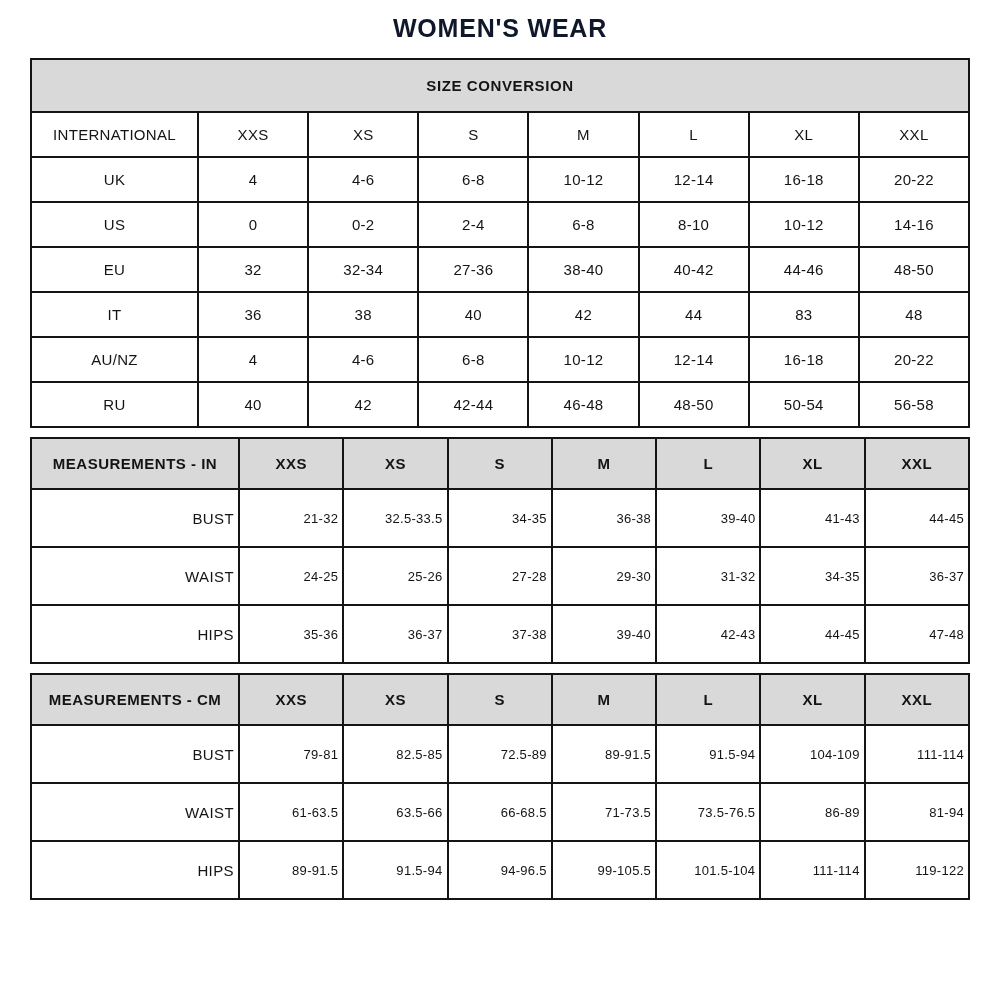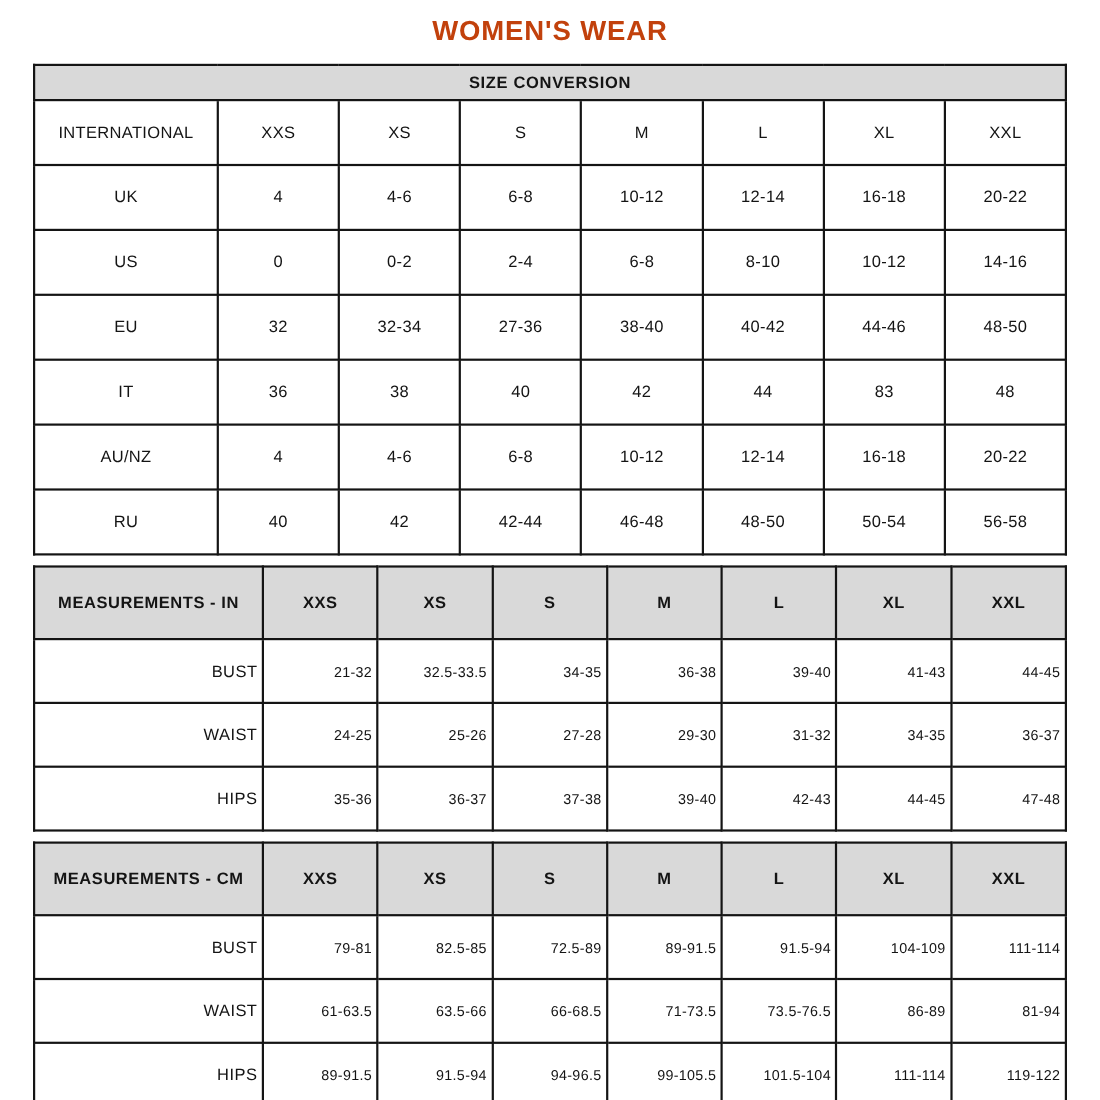--- a/index.html
+++ b/index.html
@@ -21,50 +21,50 @@
   }
   .page {
     padding: 14px 30px 0 30px;
   }
   h1.page-title {
     margin: 0 0 15px 0;
     text-align: center;
     font-size: 25px;
     font-weight: 700;
     letter-spacing: 0.8px;
-    color: #c2410c;
+    color: #0f172a;
   }
   table {
     width: 100%;
     border-collapse: collapse;
     table-layout: fixed;
     margin: 0 0 9px 0;
     border: 2px solid var(--border-color);
   }
   td {
     border: 2px solid var(--border-color);
     text-align: center;
     vertical-align: middle;
     padding: 0 4px;
     font-size: 15px;
     letter-spacing: 0.3px;
   }
   
   #size-table col.label-col { width: 167px; }
-  #size-table tr.band-row { height: 32px; }
+  #size-table tr.band-row { height: 53px; }
   #size-table tr.band-row td {
     background: var(--header-bg);
     font-weight: 700;
     font-size: 15px;
     letter-spacing: 0.6px;
   }
   #size-table tr.cols-row,
-  #size-table tbody tr { height: 59px; }
+  #size-table tbody tr { height: 45px; }
   
-  table.meas thead tr { height: 66px; }
+  table.meas thead tr { height: 51px; }
   table.meas thead td {
     background: var(--header-bg);
     font-weight: 700;
     font-size: 15px;
     letter-spacing: 0.5px;
   }
   table.meas col.label-col { width: 208px; }
   table.meas tbody tr { height: 58px; }
   table.meas tbody td { font-size: 13px; text-align: right; }
   table.meas tbody td.row-label { font-size: 15px; letter-spacing: 0.4px; }

